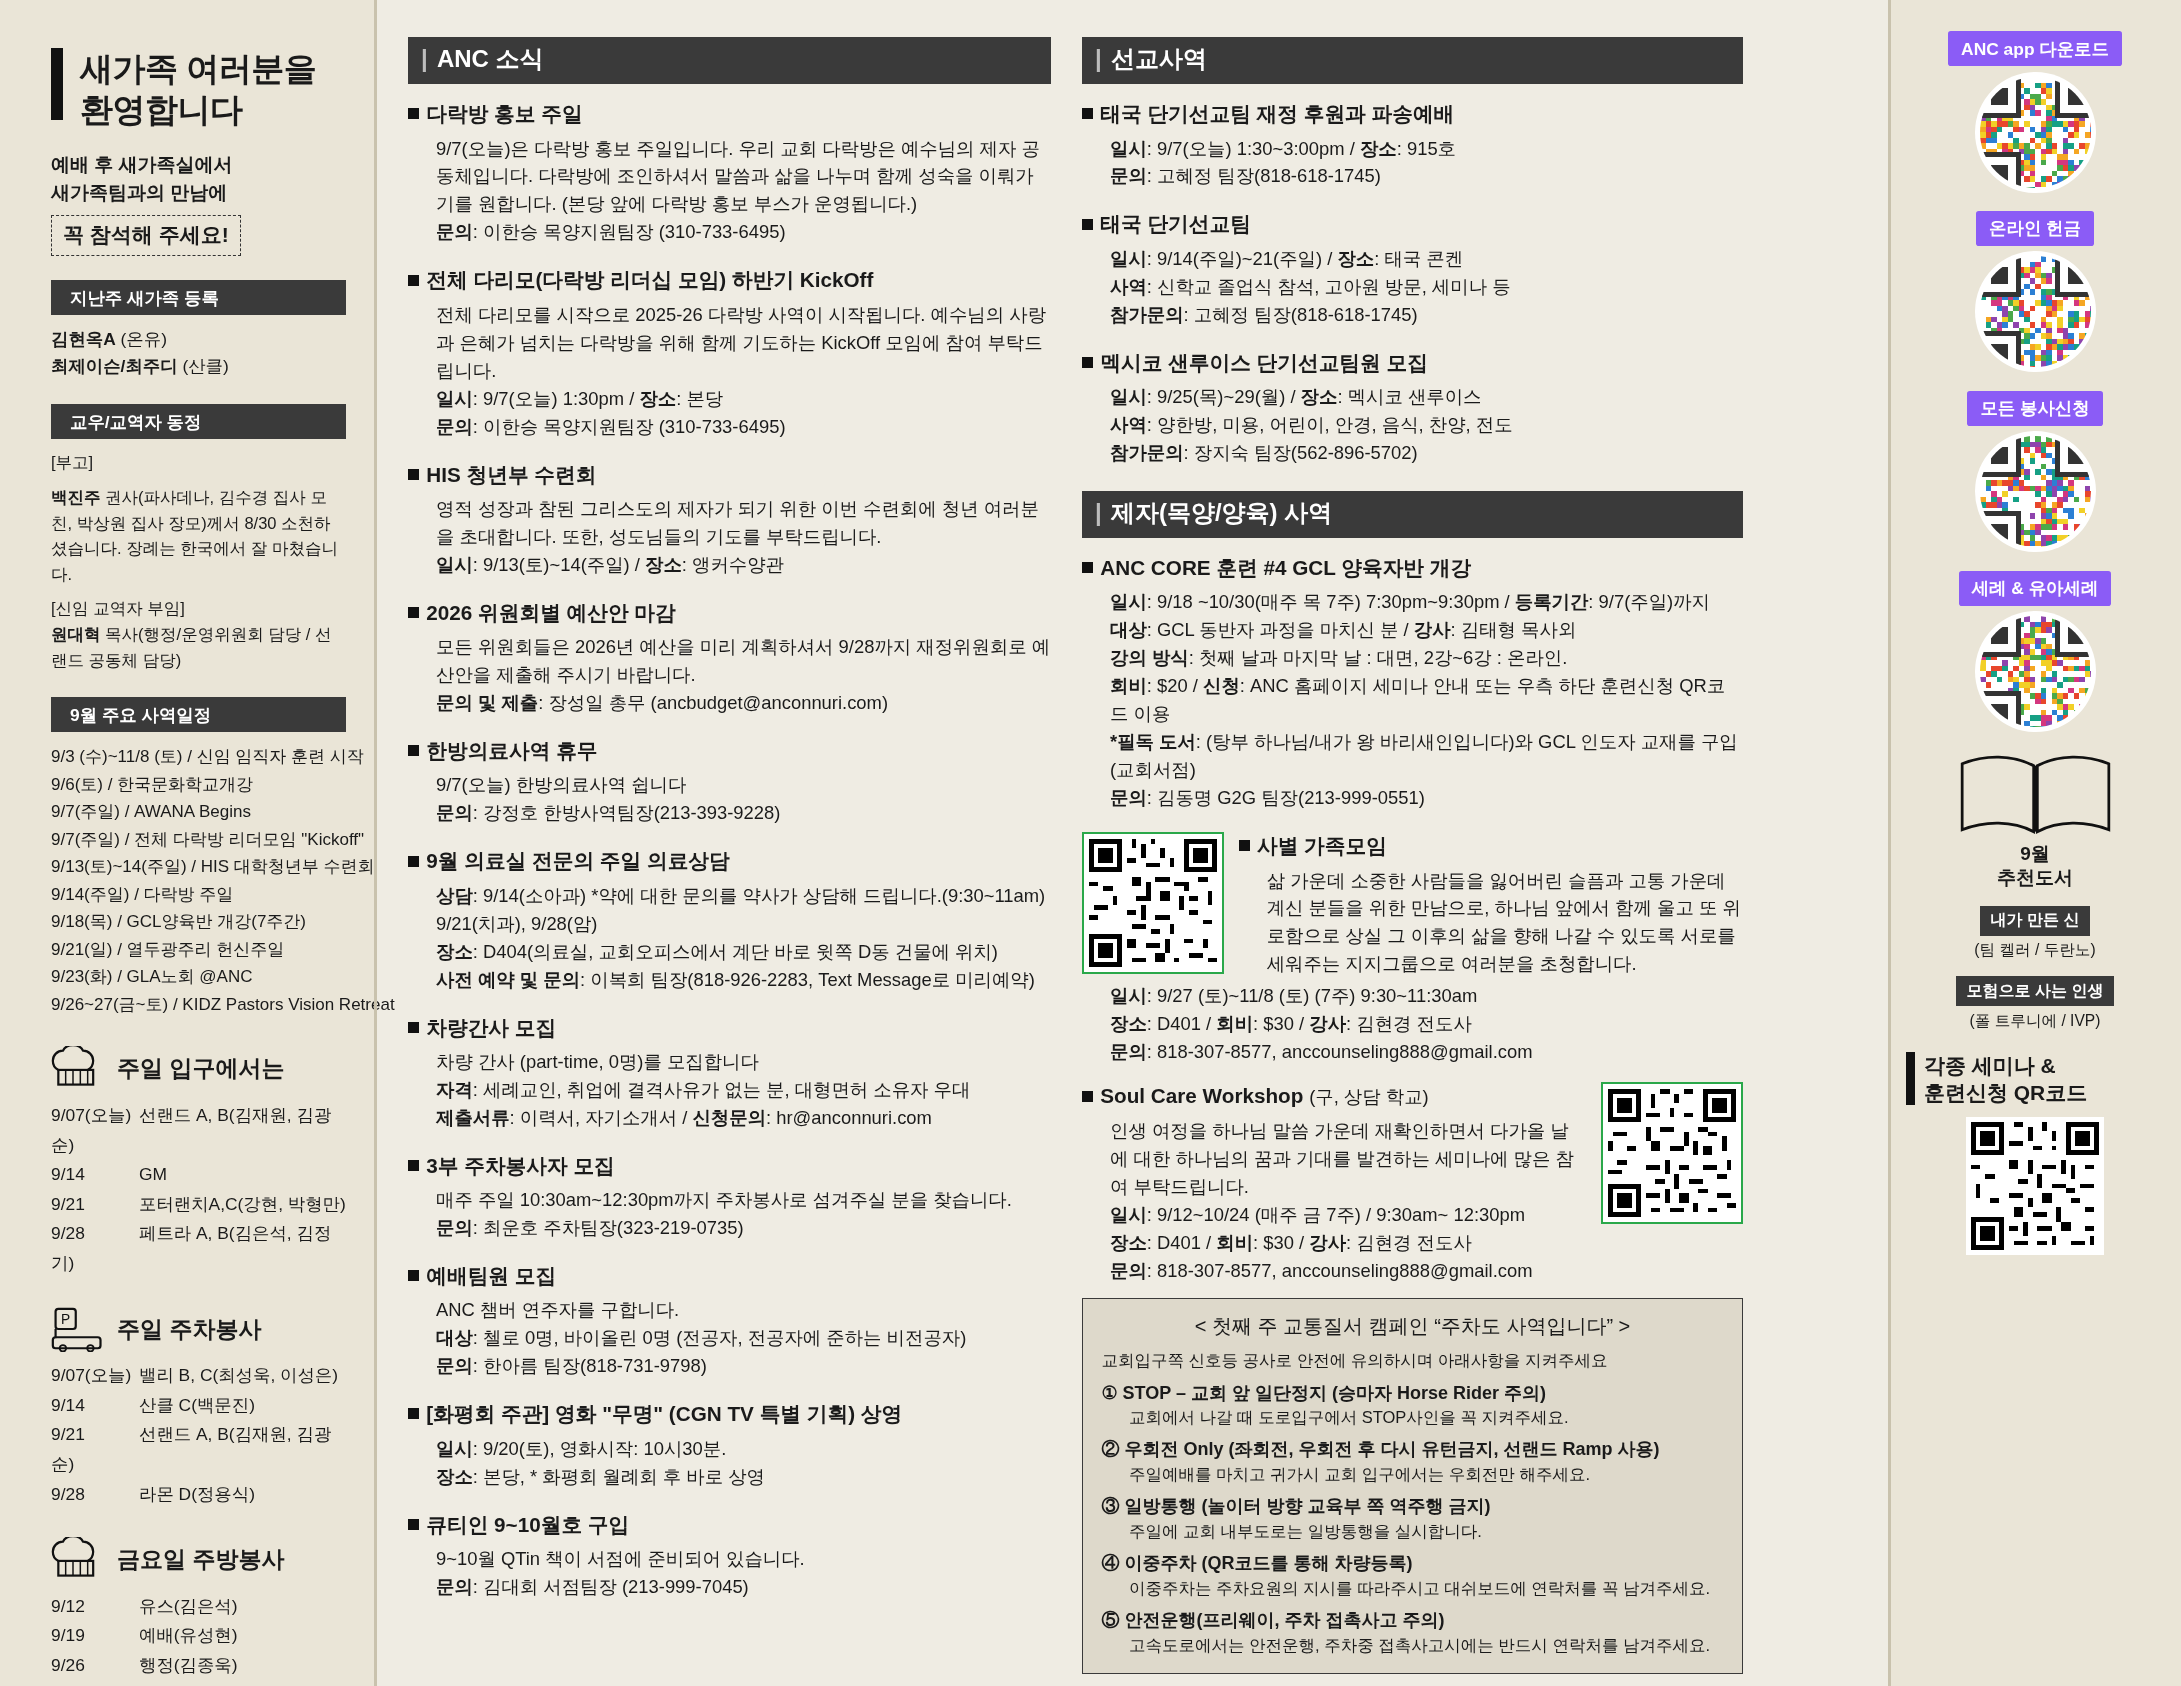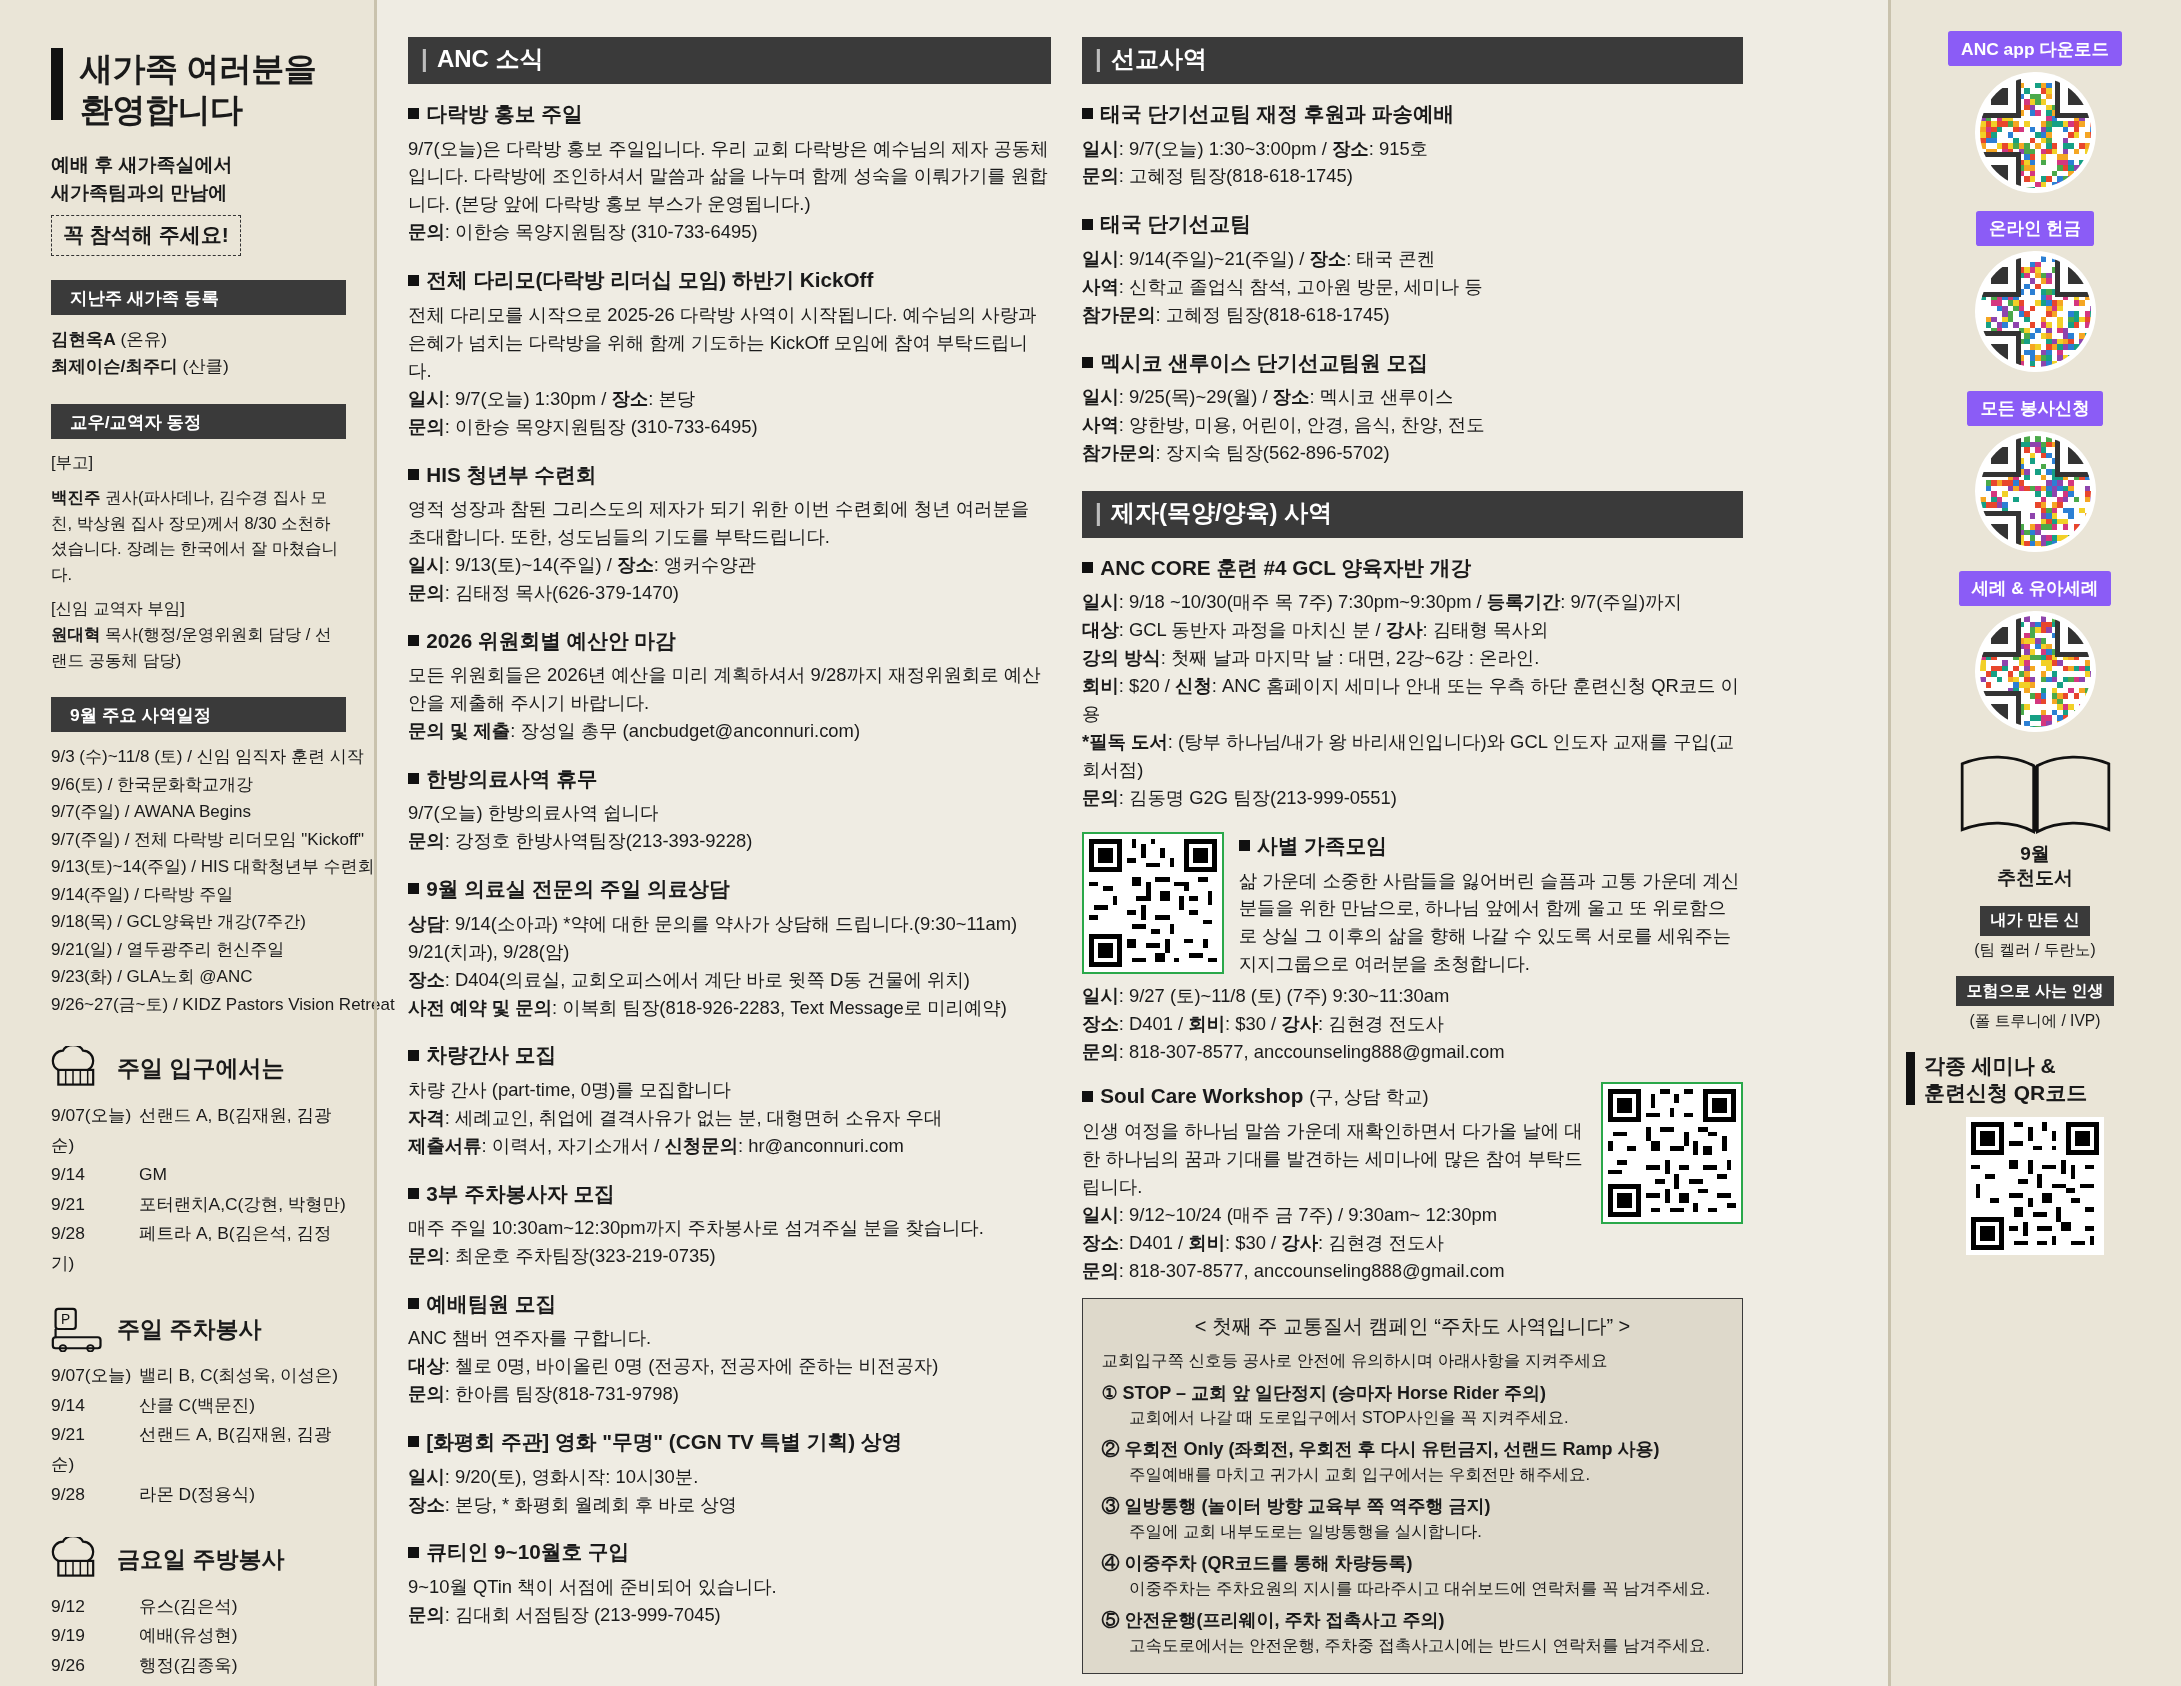--- a/index.html
+++ b/index.html
@@ -63,21 +63,21 @@
     padding:6.4px 13px 8.3px; display:flex; align-items:center; gap:9.2px;
     margin-bottom:16.5px;
   }
   .sect-head .pipe { color:#bdbdbd; font-weight:bold; }
 
   .item { margin-bottom:20px; }
   .item-title {
     font-size:20.7px; font-weight:bold; margin-bottom:6.4px; line-height:1.35;
   }
   .item-title .sq { display:inline-block; width:11px; height:11px; background:#111; margin-right:7.3px; vertical-align:1.8px;}
-  .item-body { font-size:18.4px; line-height:1.52; }
+  .item-body { font-size:18.4px; line-height:1.52;margin-left:28px; }
   .item-body .lbl { font-weight:bold; }
 
   
   .campaign {
     border:1.8px solid #3a3a3a; background:#ded9cb; padding:14.7px 18.4px 16.5px; margin-top:13px;
   }
   .campaign .ctitle { font-size:20px; font-weight:normal; text-align:center; margin-bottom:9.2px;}
   .campaign .cintro { font-size:16.5px; margin-bottom:9.2px;}
   .campaign .cnum { font-size:18px; font-weight:bold; margin-top:8px;}
   .campaign .cdesc { font-size:16.5px; margin-left:27.5px; margin-top:2.8px;}
@@ -237,21 +237,20 @@
     <div class="item-body">
               <div><span class="lbl">일시</span>: 9/7(오늘) 1:30pm / <span class="lbl">장소</span>: 본당</div>
               <div><span class="lbl">문의</span>: 이한승 목양지원팀장 (310-733-6495)</div>
             </div>
   </div>
   <div class="item">
     <div class="item-title"><span class="sq"></span>HIS 청년부 수련회</div>
     <div class="item-body">영적 성장과 참된 그리스도의 제자가 되기 위한 이번 수련회에 청년 여러분을 초대합니다. 또한, 성도님들의 기도를 부탁드립니다.</div>
     <div class="item-body">
               <div><span class="lbl">일시</span>: 9/13(토)~14(주일) / <span class="lbl">장소</span>: 앵커수양관</div>
-              <div><span class="lbl">문의</span>: 김태정 목사(626-379-1470)</div>
             </div>
   </div>
   <div class="item">
     <div class="item-title"><span class="sq"></span>2026 위원회별 예산안 마감</div>
     <div class="item-body">모든 위원회들은 2026년 예산을 미리 계획하셔서 9/28까지 재정위원회로 예산안을 제출해 주시기 바랍니다.</div>
     <div class="item-body">
               <div><span class="lbl">문의 및 제출</span>: 장성일 총무 (ancbudget@anconnuri.com)</div>
             </div>
   </div>
   <div class="item">

